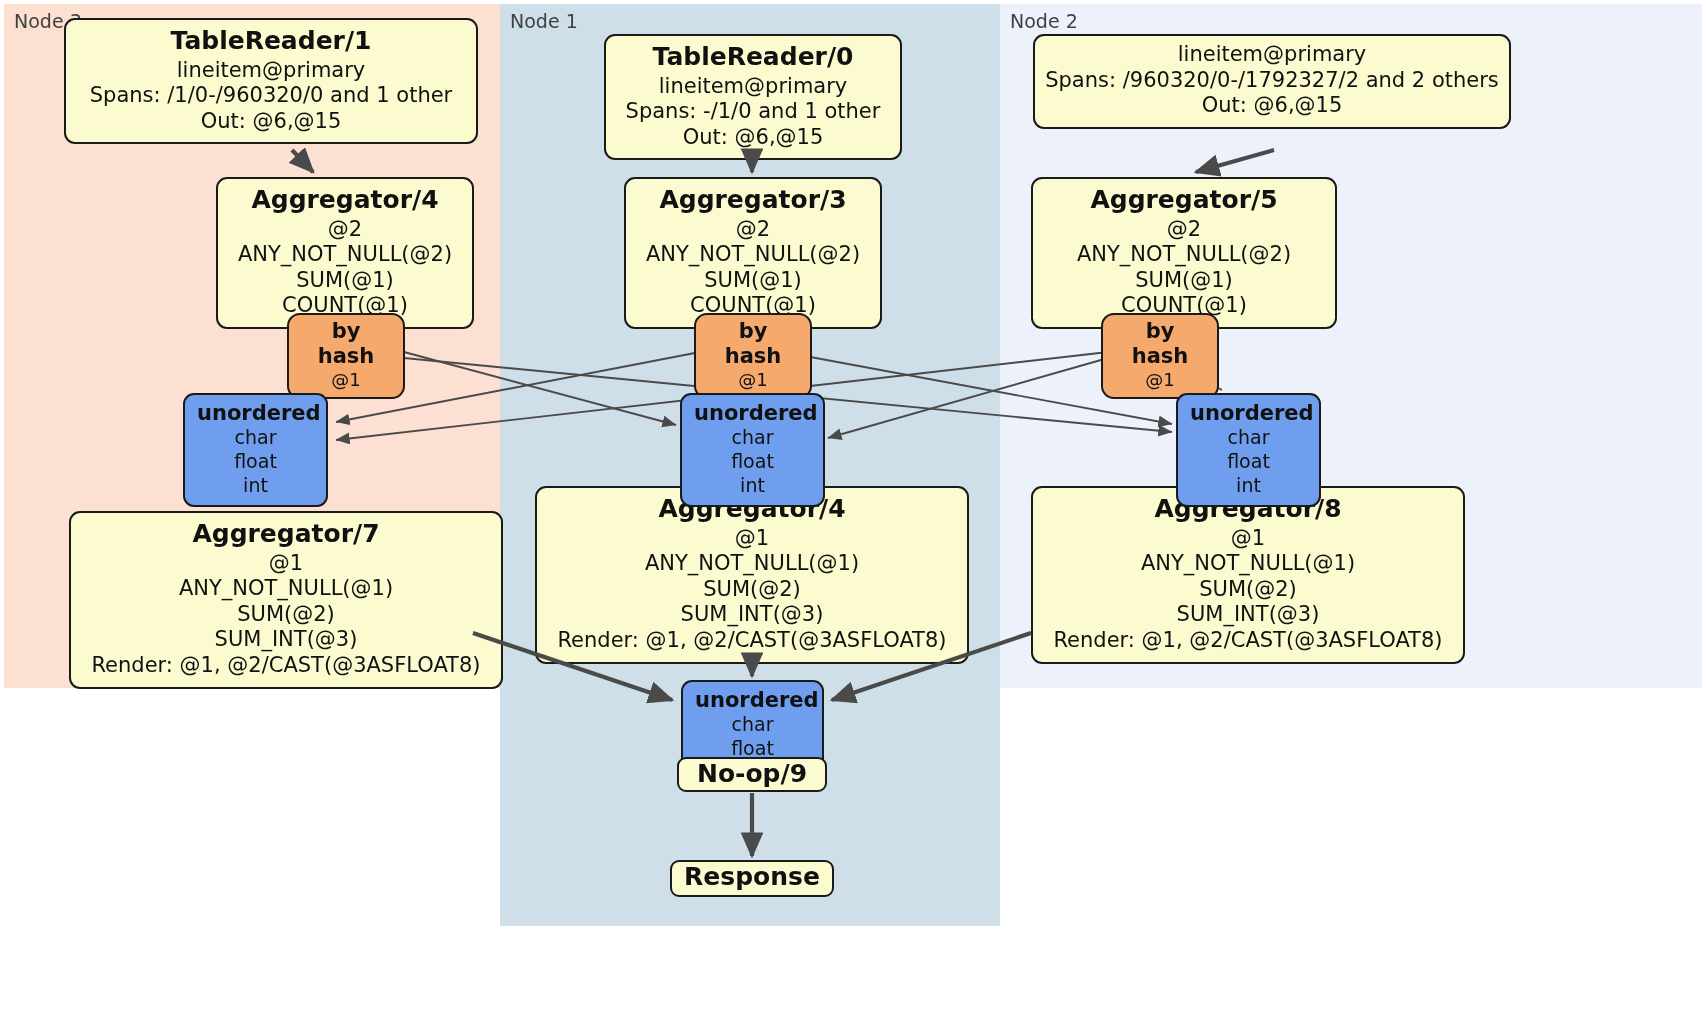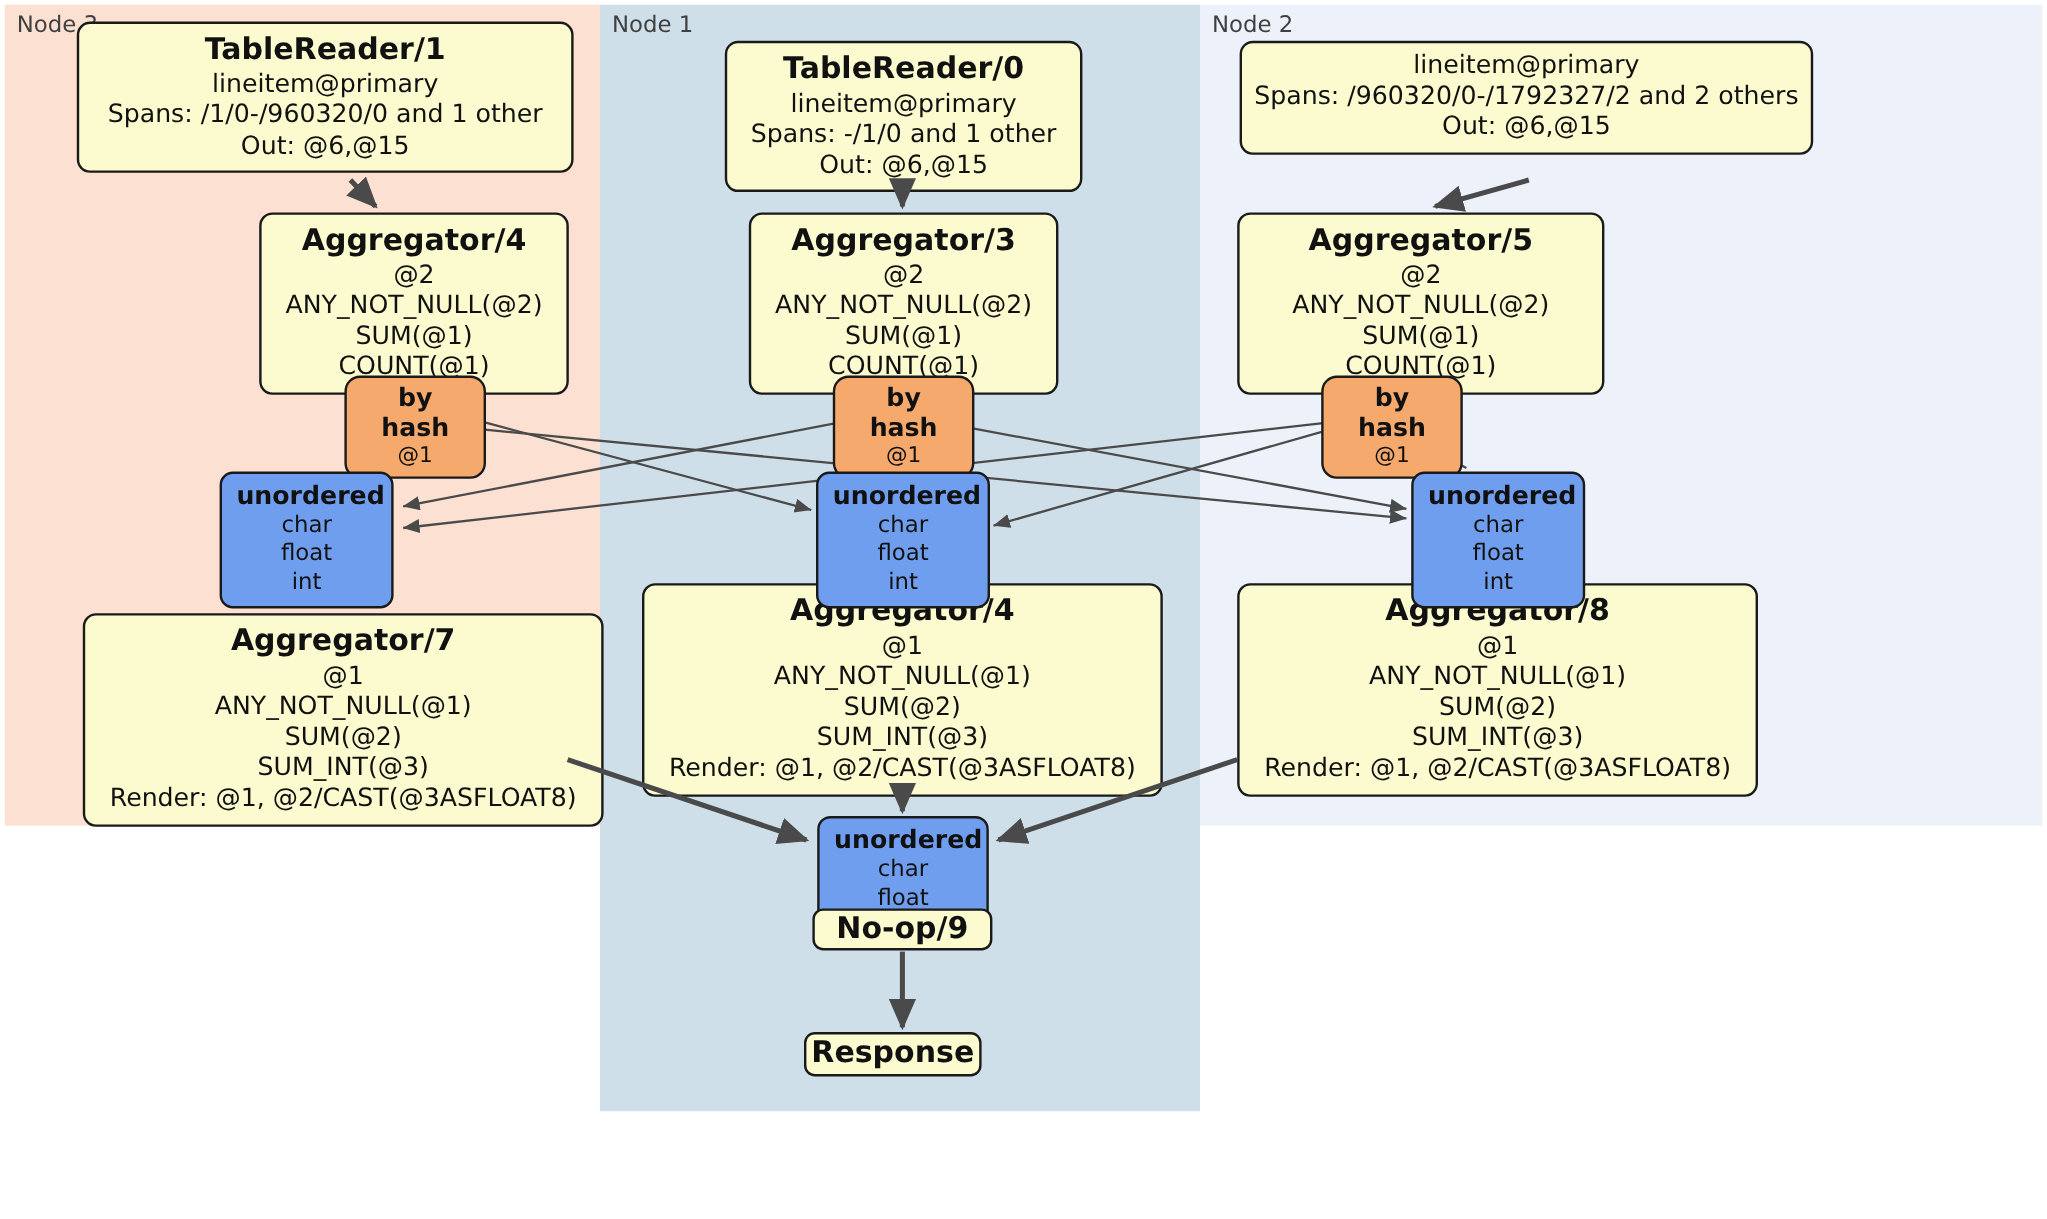--- a/index.html
+++ b/index.html
@@ -265,21 +265,21 @@
   <div class="recv" id="recvFinal" style="left:681px; top:680px; width:143px;">
     <span class="ttl">unordered</span>
     <span class="ln">char</span>
     <span class="ln">float</span>
   </div>
 
   <div class="term" id="noop" style="left:677px; top:757px; width:150px; height:35px;">
     <span>No-op/9</span>
   </div>
 
-  <div class="term" id="response" style="left:670px; top:860px; width:148px; height:37px;">
+  <div class="term" id="response" style="left:670px; top:860px; width:164px; height:37px;">
     <span>Response</span>
   </div>
 
   <svg class="edges" id="edges-front">
     <defs>
       <marker id="arrowThick" markerWidth="7.5" markerHeight="7.5" refX="5.6" refY="2.7" orient="auto" markerUnits="strokeWidth">
         <path d="M0,0 L6.2,2.7 L0,5.4 z" fill="#4a4a4a"></path>
       </marker>
     </defs>
     <g stroke="#4a4a4a" stroke-width="4.2" fill="none" marker-end="url(#arrowThick)">

